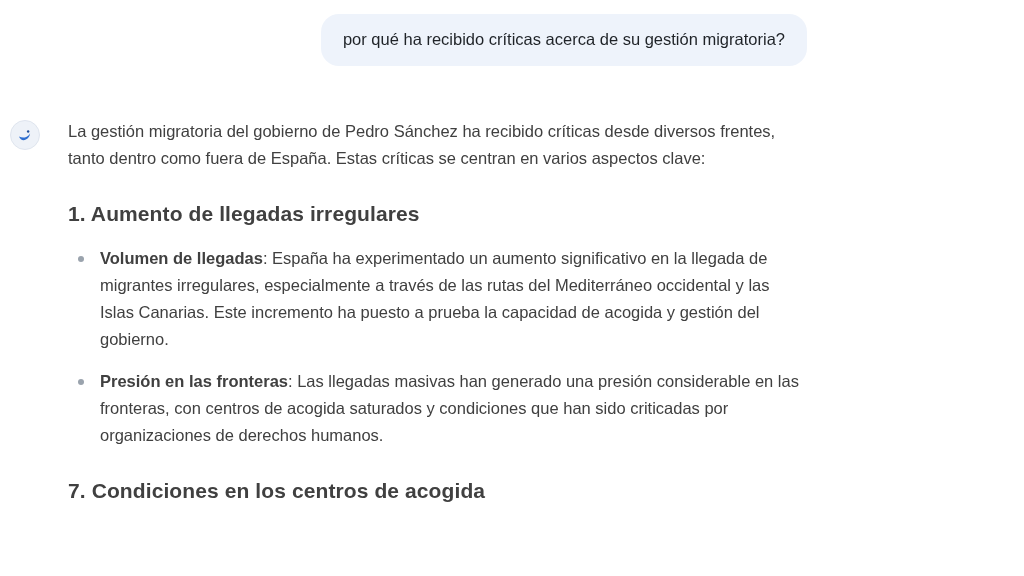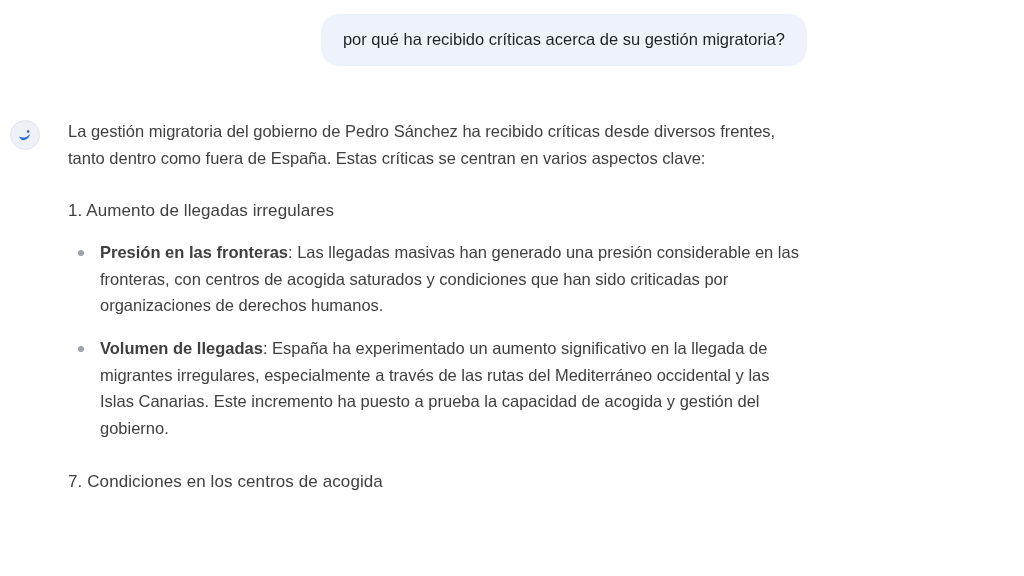--- a/index.html
+++ b/index.html
@@ -64,22 +64,22 @@
     margin-left: 28px;
     max-width: 952px;
     font-size: 16.5px;
     line-height: 1.62;
     color: #404040;
   }
   .assistant-body p.intro {
     margin: 0;
   }
   .assistant-body h3 {
-    font-size: 17px;
-    font-weight: normal;
+    font-size: 21px;
+    font-weight: bold;
     margin: 26px 0 0 0;
     letter-spacing: 0.1px;
   }
   .bullets {
     list-style: none;
     margin: 14px 0 0 0;
     padding: 0;
   }
   .bullets li {
     position: relative;
@@ -125,24 +125,24 @@
     </div>
 
     <div class="assistant-body">
 
       <p class="intro">La gestión migratoria del gobierno de Pedro Sánchez ha recibido críticas desde diversos frentes, tanto dentro como fuera de España. Estas críticas se centran en varios aspectos clave:</p>
 
       <h3>1. Aumento de llegadas irregulares</h3>
 
       <ul class="bullets">
         <li>
-          <b>Presión en las fronteras</b><span>: Las llegadas masivas han generado una presión considerable en las fronteras, con centros de acogida saturados y condiciones que han sido criticadas por organizaciones de derechos humanos.</span>
+          <b>Volumen de llegadas</b><span>: España ha experimentado un aumento significativo en la llegada de migrantes irregulares, especialmente a través de las rutas del Mediterráneo occidental y las Islas Canarias. Este incremento ha puesto a prueba la capacidad de acogida y gestión del gobierno.</span>
         </li>
         <li>
-          <b>Volumen de llegadas</b><span>: España ha experimentado un aumento significativo en la llegada de migrantes irregulares, especialmente a través de las rutas del Mediterráneo occidental y las Islas Canarias. Este incremento ha puesto a prueba la capacidad de acogida y gestión del gobierno.</span>
+          <b>Presión en las fronteras</b><span>: Las llegadas masivas han generado una presión considerable en las fronteras, con centros de acogida saturados y condiciones que han sido criticadas por organizaciones de derechos humanos.</span>
         </li>
       </ul>
 
       <h3 class="section-2">7. Condiciones en los centros de acogida</h3>
 
     </div>
   </div>
 </div>
 
 </body></html>

